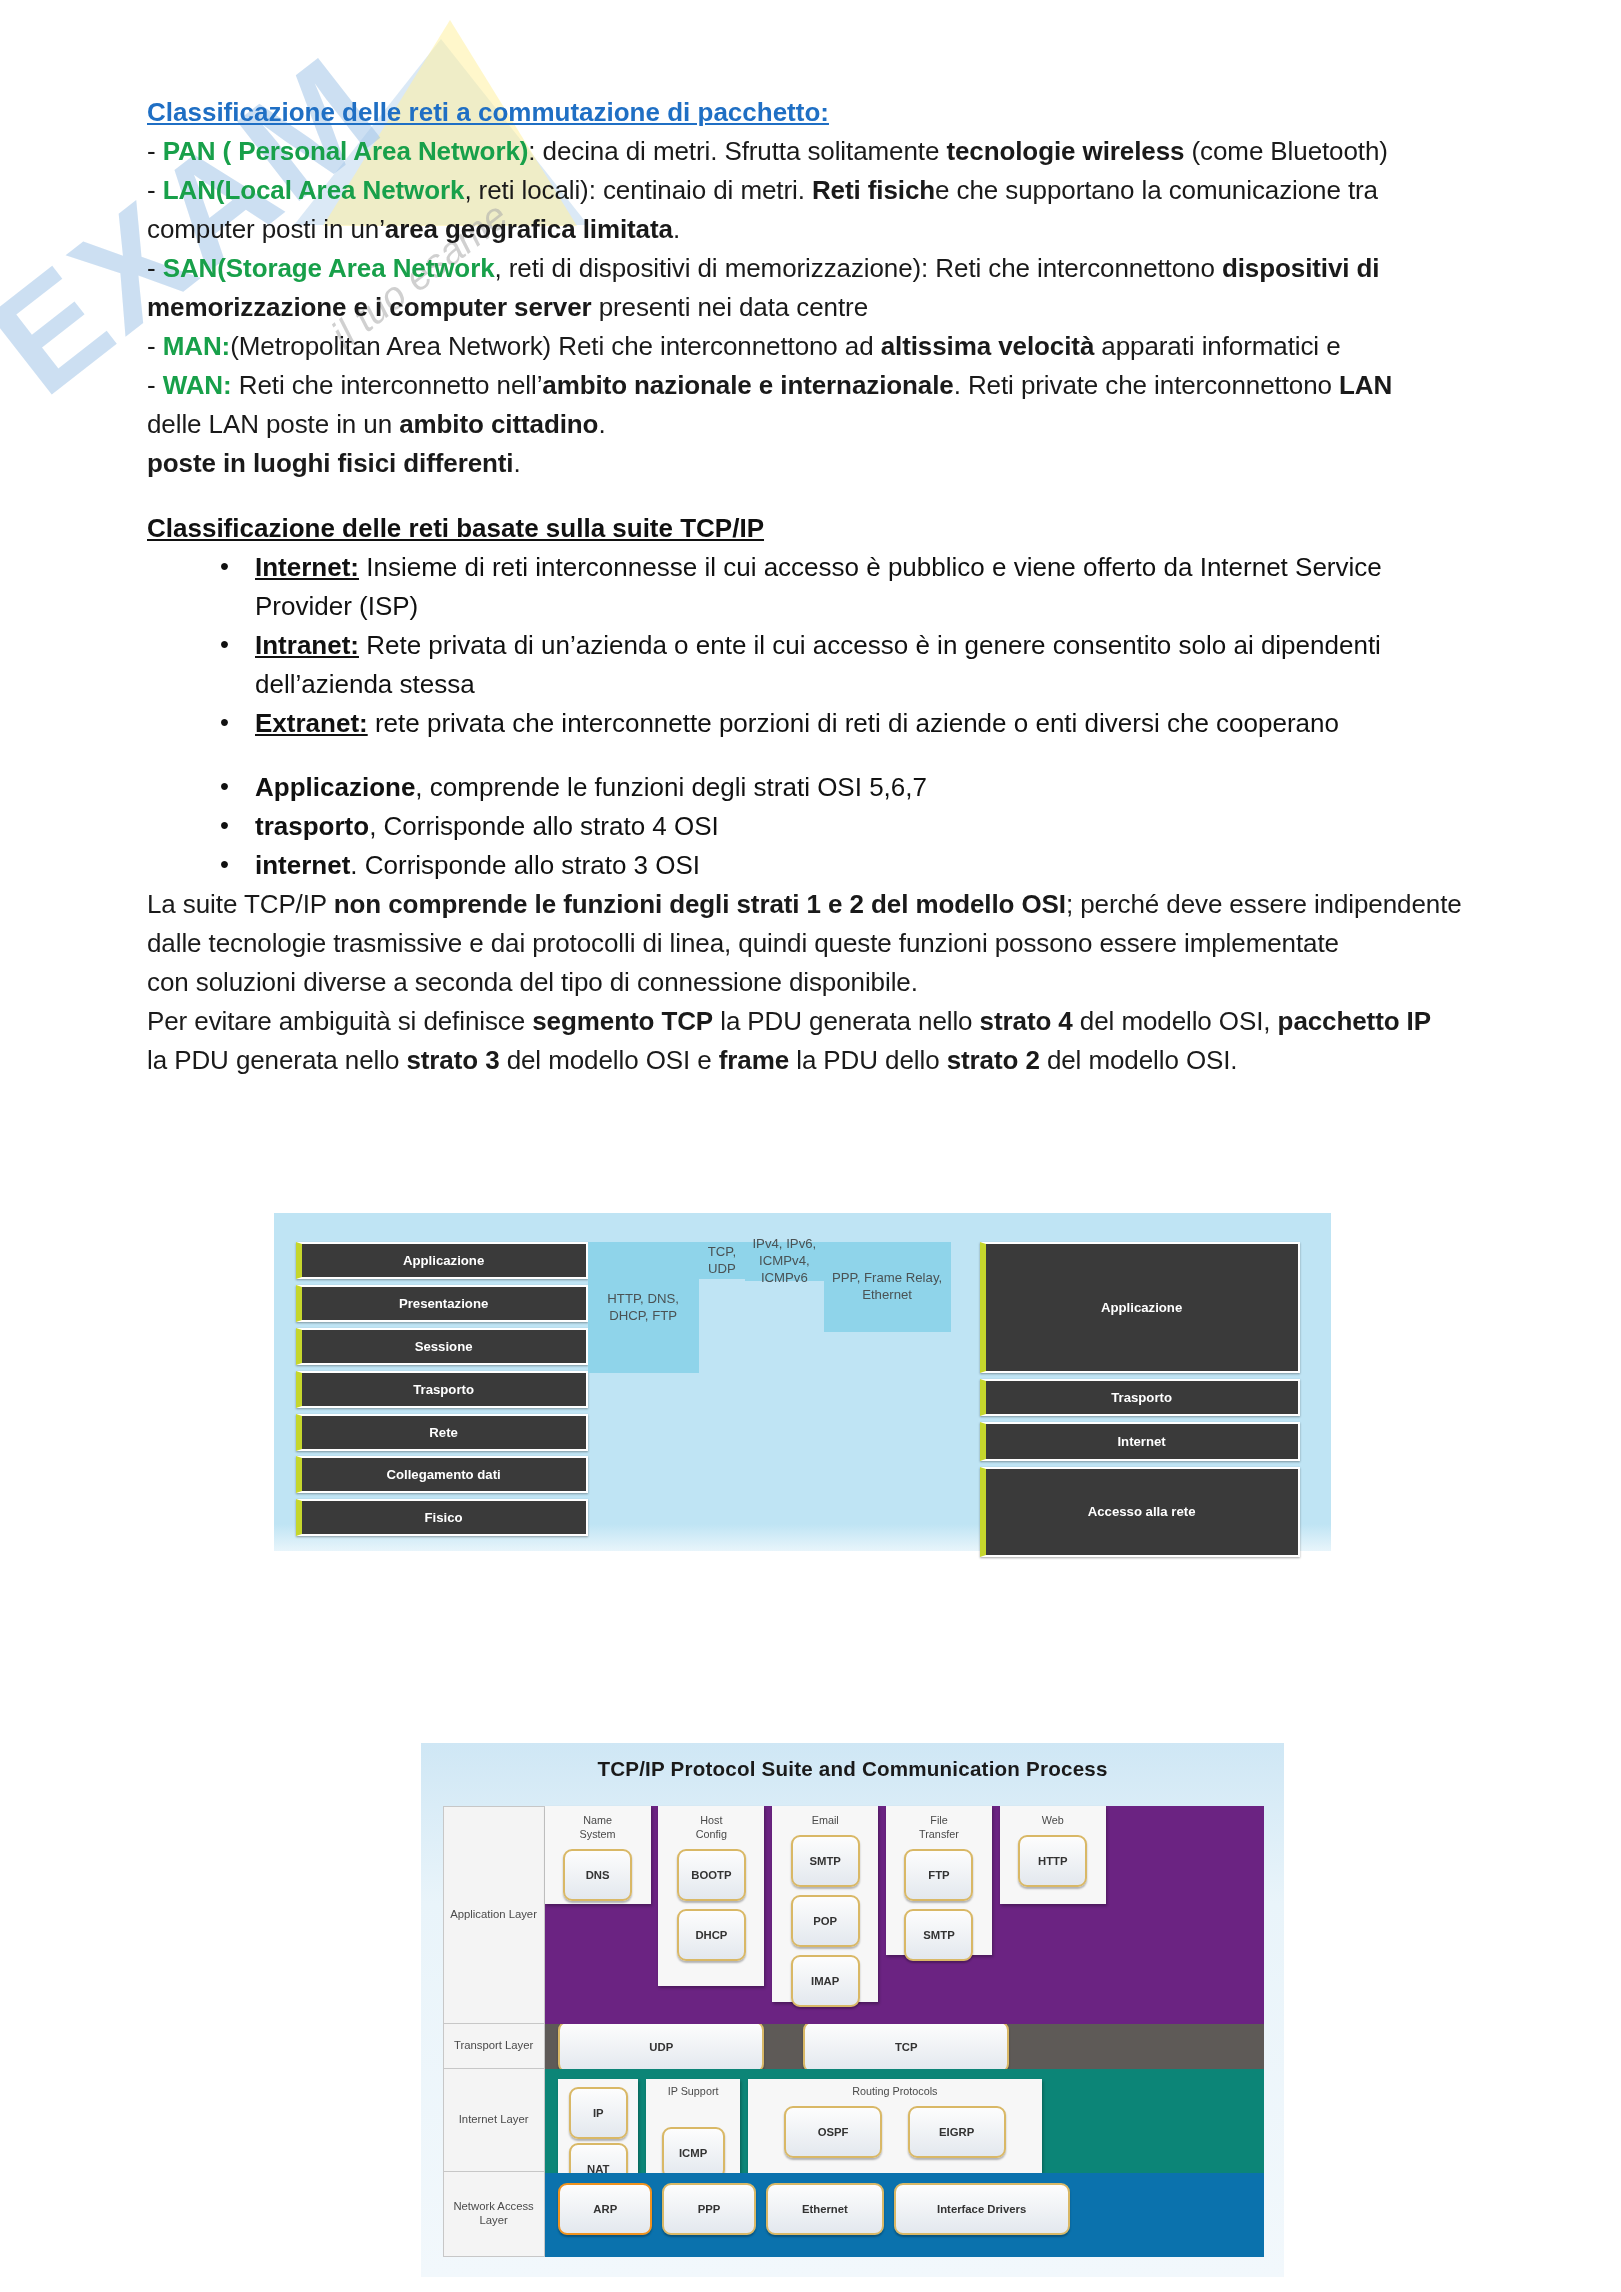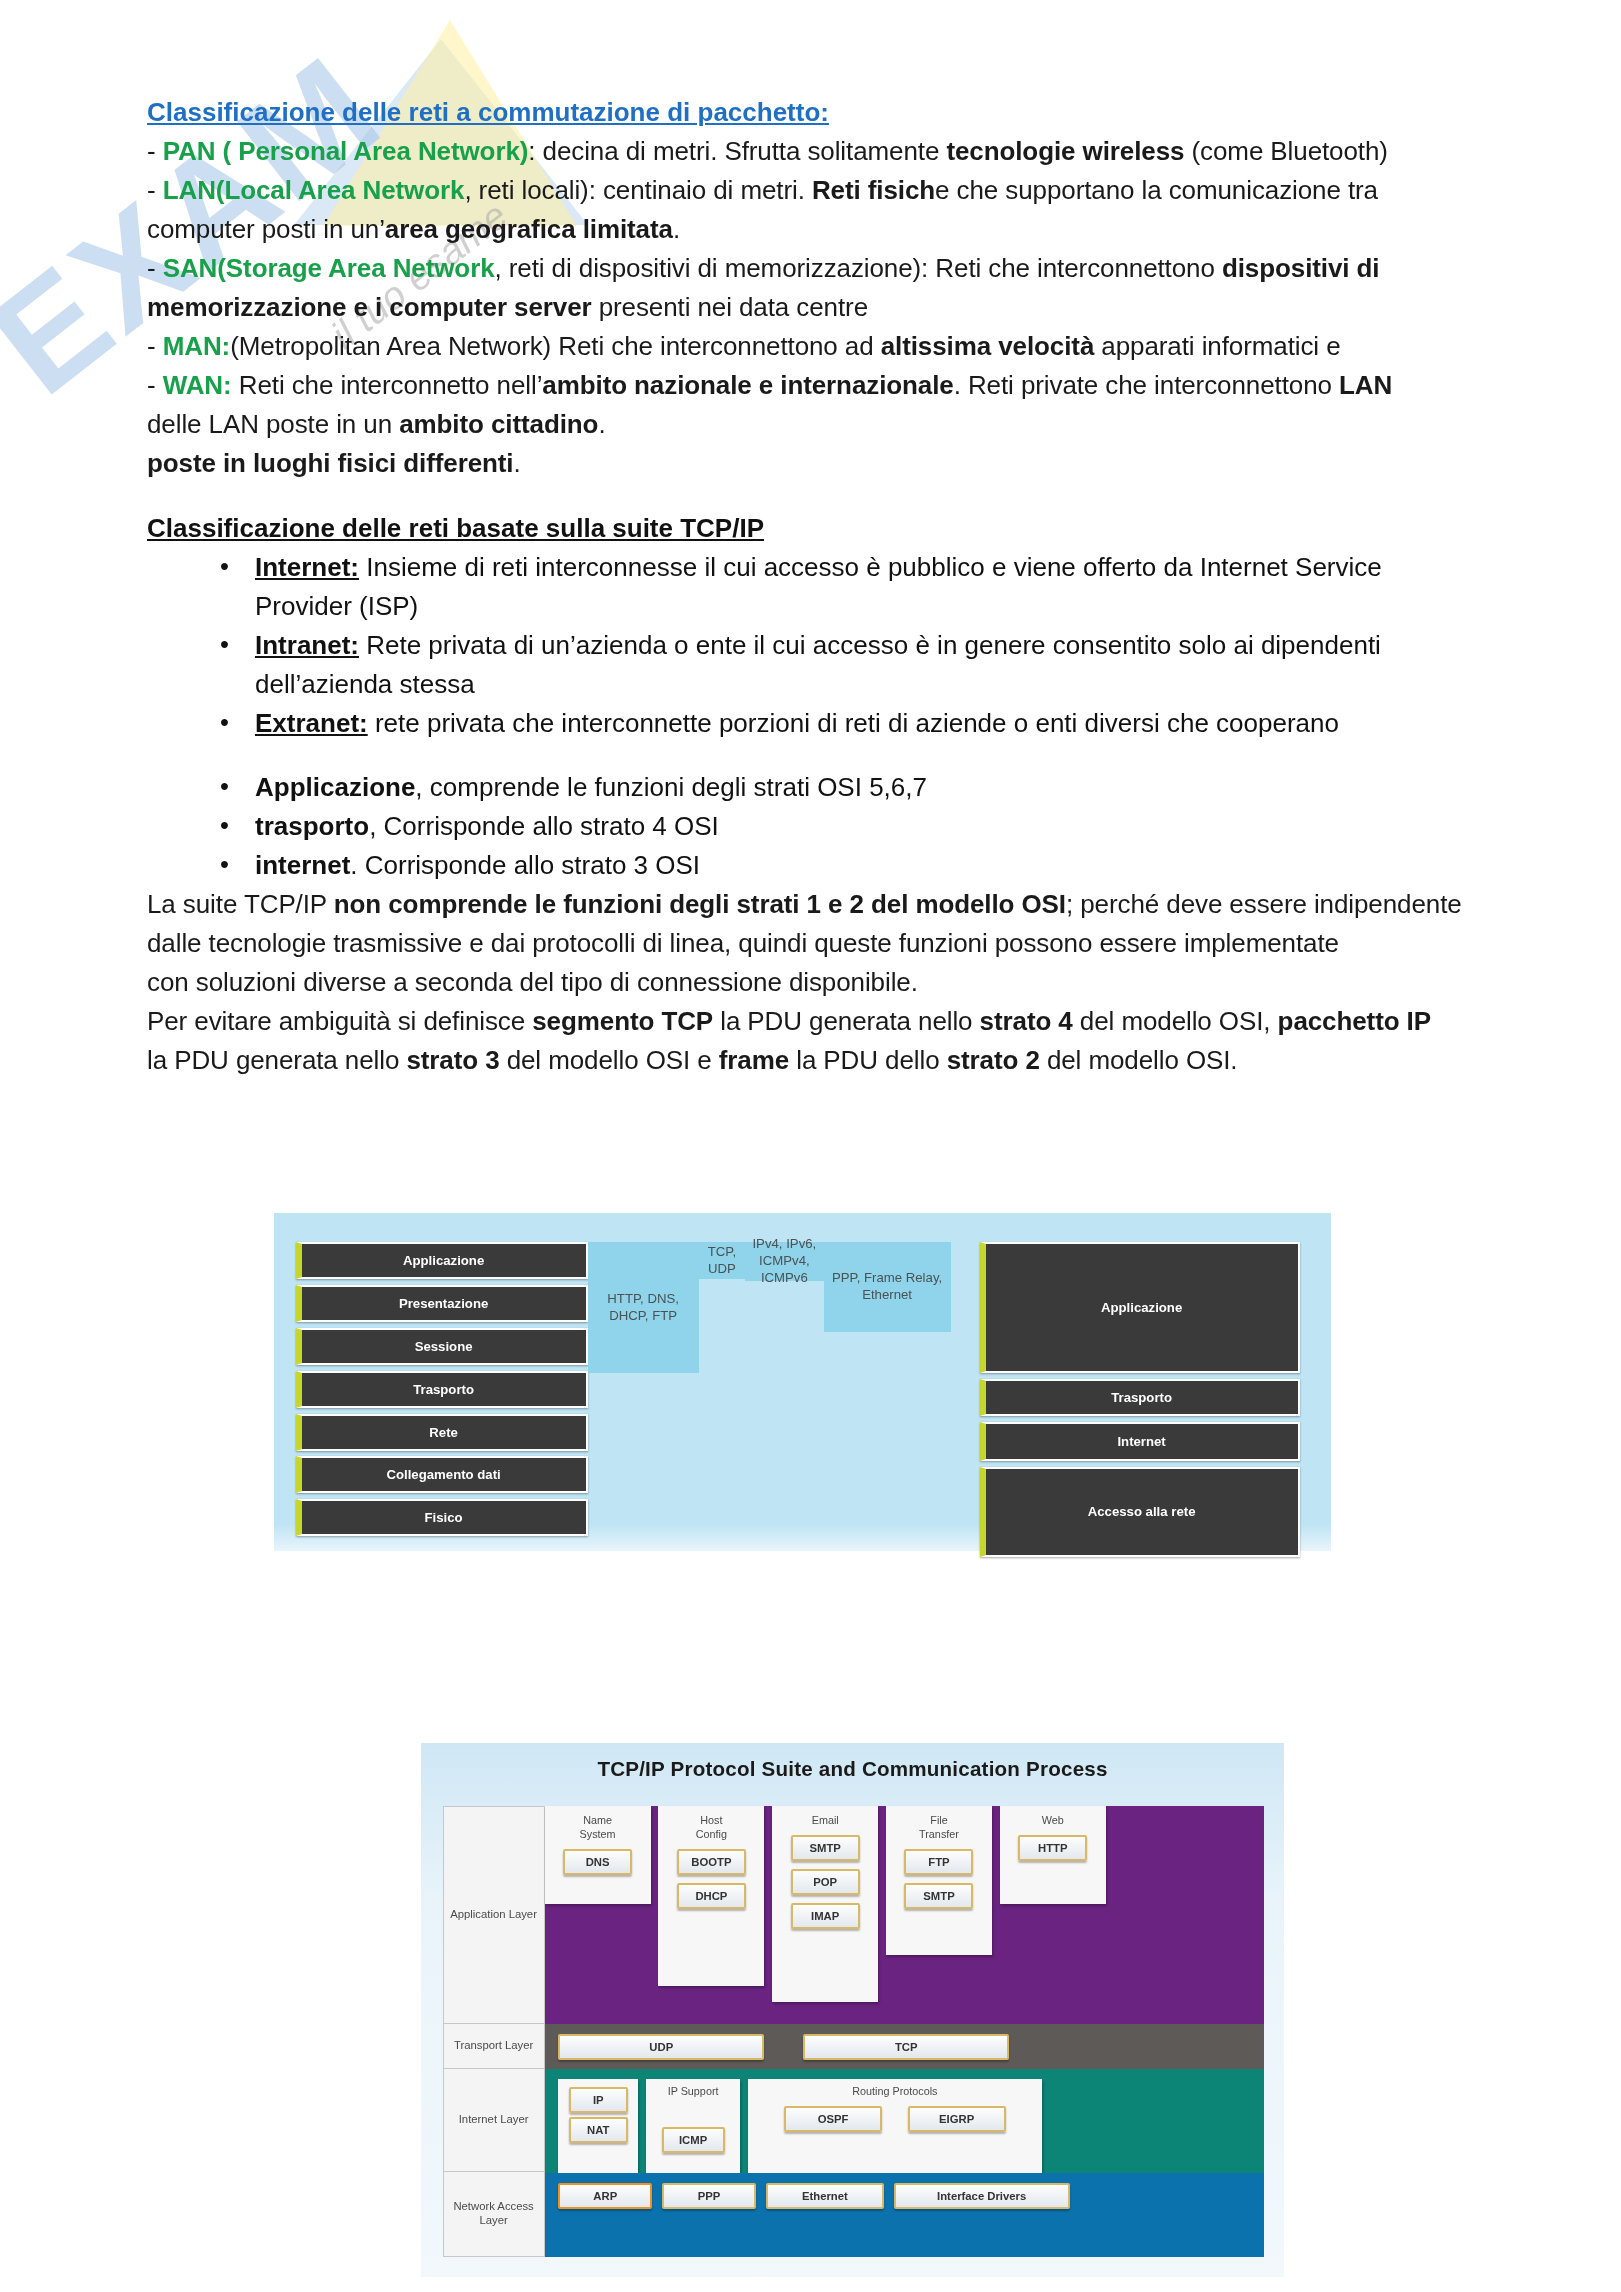--- a/index.html
+++ b/index.html
@@ -144,23 +144,23 @@
 
   .band-app{ background:#6b2382; position:relative; display:flex; padding:0; }
   .appcol{
     background:#f7f7f7; margin-right:7.8px; width:106px;
     display:flex; flex-direction:column; align-items:center;
     padding-top:7.8px; box-shadow:1px 2px 2.9px rgba(0,0,0,.3);
   }
   .appcol .ct{ font-size:10.8px; color:#4a4a4a; text-align:center; line-height:13.7px; }
   .chip{
     background:linear-gradient(180deg,#fdfdfd 0%,#e3e8ee 100%);
-    border:2px solid #d9b866; border-radius:2px;
+    border:2px solid #d9b866; border-radius:9px;
     font-size:11.3px; color:#333; font-weight:bold;
-    padding:5px 0; text-align:center; margin-top:7.8px;
+    padding:18px 0; text-align:center; margin-top:7.8px;
     box-shadow:0 2px 2px rgba(0,0,0,.28);
     width:69px;
   }
   .band-tr{ background:#5e5a57; display:flex; align-items:center; padding-left:13.7px; }
   .band-tr .chip{ width:206px; margin-top:0; margin-right:39px; }
   .band-int{ background:#0c8577; display:flex; padding:9.8px 0 0 13.7px; }
   .intcol{
     background:#f7f7f7; margin-right:7.8px;
     display:flex; flex-direction:column; align-items:center;
     padding-top:5.9px; box-shadow:1px 2px 2.9px rgba(0,0,0,.3);

